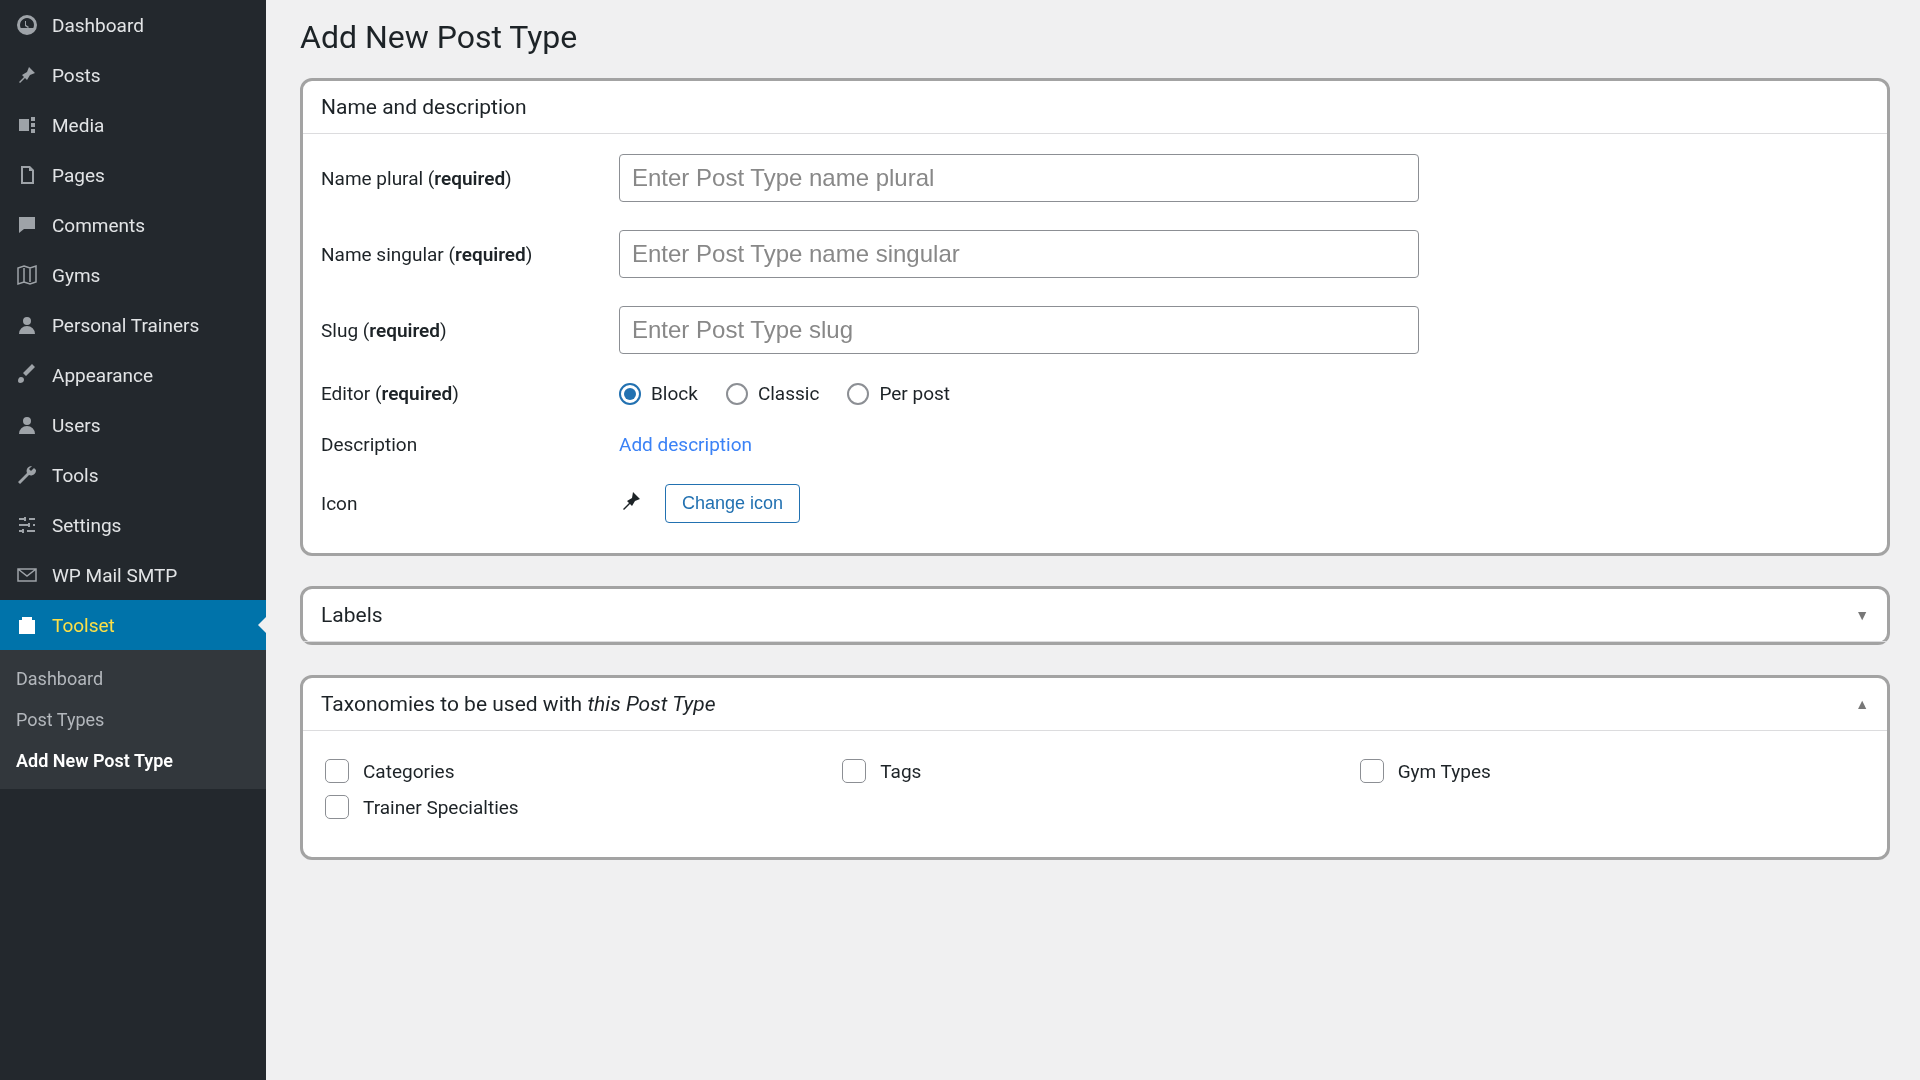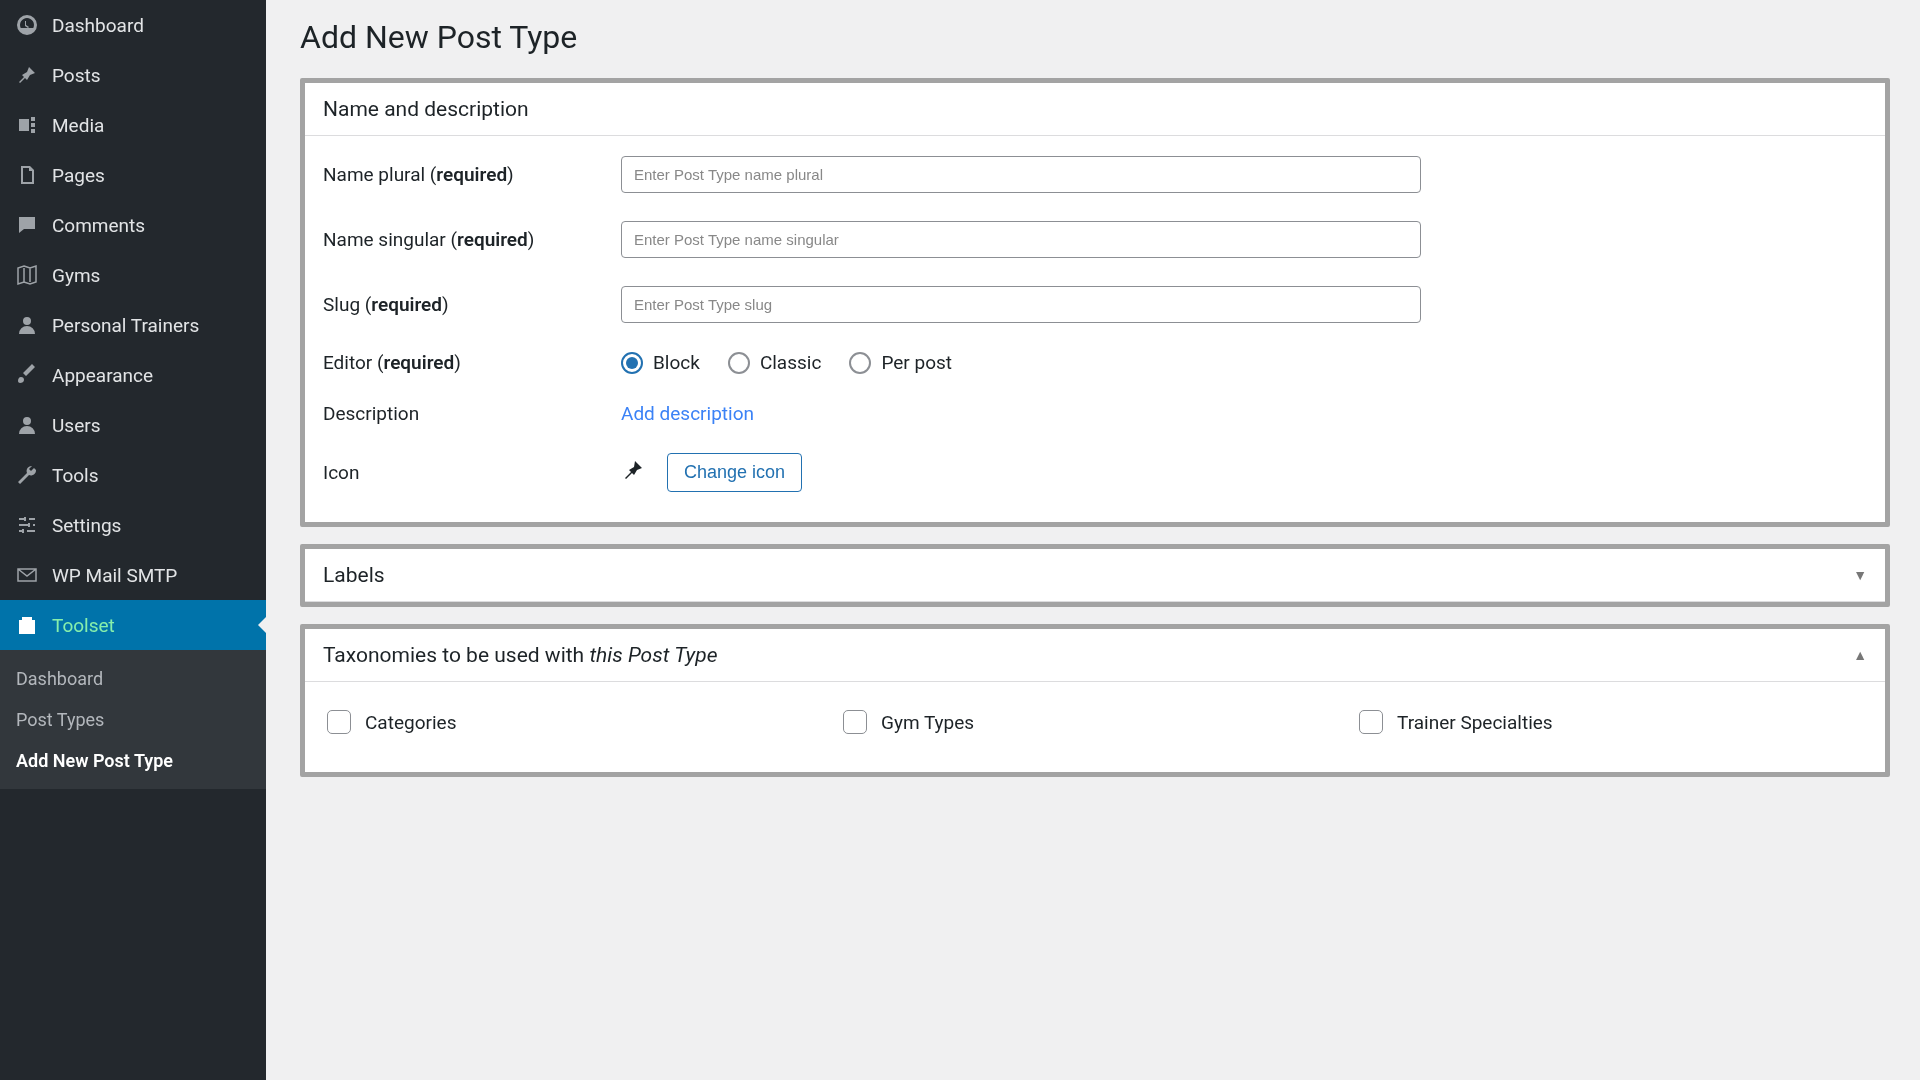--- a/index.html
+++ b/index.html
@@ -34,21 +34,21 @@
   width: 26px;
   height: 26px;
   margin-right: 12px;
   display: flex;
   align-items: center;
   justify-content: center;
   color: #9ea3a8;
 }
 .menu-item.active {
   background: #0073aa;
-  color: #86efac;
+  color: #fde047;
 }
 .menu-item.active .icon { color: #fff; }
 .menu-item.active::after {
   content: "";
   position: absolute;
   right: 0;
   top: 50%;
   transform: translateY(-50%);
   border: 8px solid transparent;
   border-right-color: #f0f0f1;
@@ -76,23 +76,23 @@
 }
 .page-title {
   font-size: 32px;
   font-weight: 400;
   color: #1d2327;
   margin-bottom: 22px;
 }
 
 .panel {
   background: #fff;
-  border: 5px solid #a3a3a3;
-  border-radius: 2px;
-  margin-bottom: 17px;
+  border: 3px solid #a3a3a3;
+  border-radius: 12px;
+  margin-bottom: 30px;
 }
 .panel-header {
   padding: 14px 18px;
   border-bottom: 1px solid #dcdcde;
   font-size: 21px;
   color: #1d2327;
   display: flex;
   justify-content: space-between;
   align-items: center;
 }
@@ -111,21 +111,21 @@
   font-size: 19px;
   color: #1d2327;
 }
 .form-label .req { font-weight: 600; }
 .form-control { flex: 1; display: flex; align-items: center; gap: 28px; }
 
 input[type="text"] {
   width: 100%;
   max-width: 800px;
   padding: 9px 12px;
-  font-size: 15px;
+  font-size: 24px;
   border: 1px solid #8c8f94;
   border-radius: 4px;
   background: #fff;
   color: #2c3338;
 }
 input[type="text"]::placeholder { color: #888; }
 
 .radio-opt { display: flex; align-items: center; gap: 10px; font-size: 19px; }
 .radio {
   width: 22px; height: 22px; border: 2px solid #8c8f94; border-radius: 50%;
@@ -372,20 +372,24 @@
       <span class="chev">▲</span>
     </div>
     <div class="panel-body">
       <div class="checkbox-grid">
         <label class="check-opt">
           <span class="checkbox"></span>
           <span>Categories</span>
         </label>
         <label class="check-opt">
           <span class="checkbox"></span>
+          <span>Tags</span>
+        </label>
+        <label class="check-opt">
+          <span class="checkbox"></span>
           <span>Gym Types</span>
         </label>
         <label class="check-opt">
           <span class="checkbox"></span>
           <span>Trainer Specialties</span>
         </label>
       </div>
     </div>
   </section>
 

